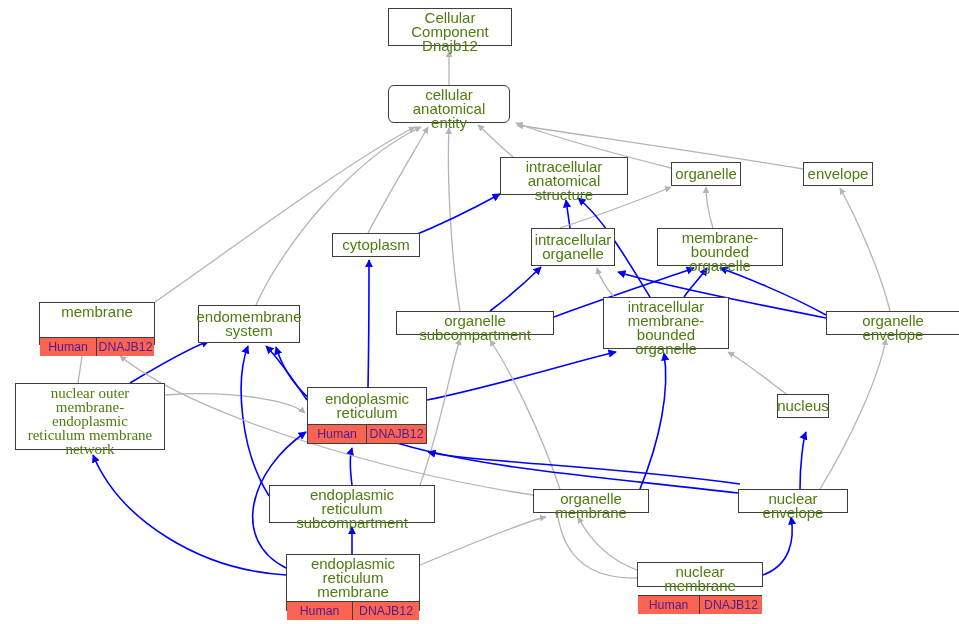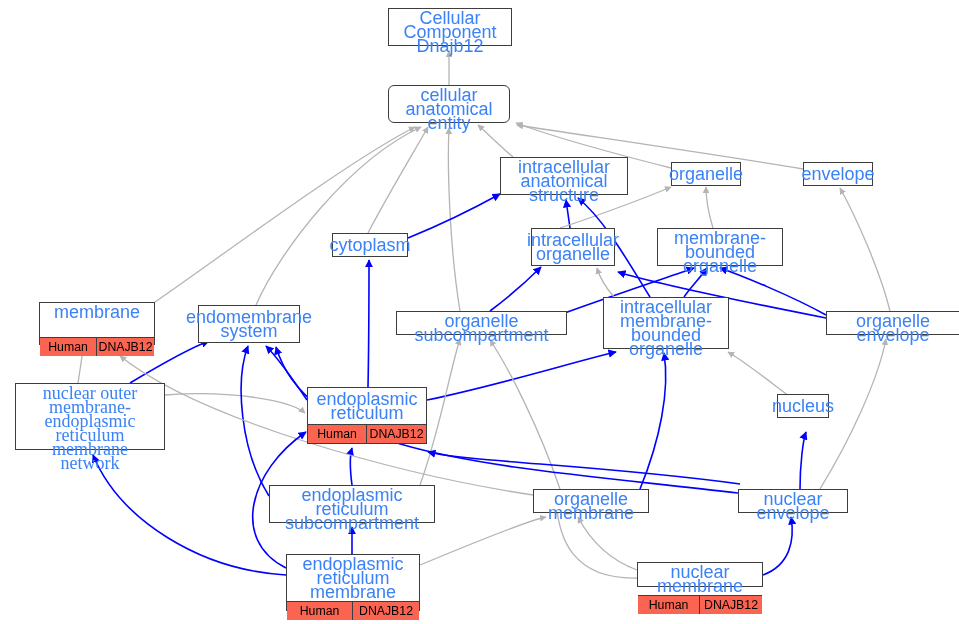--- a/index.html
+++ b/index.html
@@ -33,42 +33,42 @@
     display: flex;
     flex-direction: column;
   }
   .node-title {
     box-sizing: border-box;
     flex: 1 1 auto;
     display: flex;
     align-items: center;
     justify-content: center;
     text-align: center;
-    font-size: 18px;
+    font-size: 15px;
     line-height: 14px;
-    color: #3b82f6;
+    color: #4d7c0f;
     padding: 2px 4px;
     white-space: pre-line;
   }
   .anno-row {
     box-sizing: border-box;
     display: flex;
     border-top: 1.4px solid #3d3d3d;
     height: 19px;
     flex: 0 0 19px;
   }
   .anno-cell {
     box-sizing: border-box;
     flex: 1 1 50%;
     display: flex;
     align-items: center;
     justify-content: center;
     font-size: 12.3px;
     line-height: 14px;
-    color: #000000;
+    color: #4c1d95;
     white-space: nowrap;
   }
   .anno-cell.left {
     border-right: 1.4px solid #3d3d3d;
   }
 </style>
 </head>
 <body>
 
 <div id="canvas">
@@ -140,21 +140,21 @@
       <div class="node" style="left: 500px; top: 157px; width: 128px; height: 38px;">
         <div class="node-title">intracellular
 anatomical structure</div>
       </div>
       <div class="node" style="left: 671px; top: 162px; width: 70px; height: 24px;">
         <div class="node-title">organelle</div>
       </div>
       <div class="node" style="left: 803px; top: 162px; width: 70px; height: 24px;">
         <div class="node-title">envelope</div>
       </div>
-      <div class="node" style="left: 332px; top: 233px; width: 76px; height: 24px;">
+      <div class="node" style="left: 332px; top: 233px; width: 88px; height: 24px;">
         <div class="node-title">cytoplasm</div>
       </div>
       <div class="node" style="left: 531px; top: 228px; width: 84px; height: 38px;">
         <div class="node-title">intracellular
 organelle</div>
       </div>
       <div class="node" style="left: 657px; top: 228px; width: 126px; height: 38px;">
         <div class="node-title">membrane-bounded
 organelle</div>
       </div>
@@ -162,21 +162,21 @@
         <div class="node-title">membrane</div>
         <div class="anno-row" style="background: rgb(250, 100, 80);">
           <div class="anno-cell left" style="background: rgb(250, 100, 80);">Human</div>
           <div class="anno-cell" style="background: rgb(250, 100, 80);">DNAJB12</div>
         </div>
       </div>
       <div class="node" style="left: 198px; top: 305px; width: 102px; height: 38px;">
         <div class="node-title">endomembrane
 system</div>
       </div>
-      <div class="node" style="left: 396px; top: 311px; width: 171px; height: 24px;">
+      <div class="node" style="left: 396px; top: 311px; width: 158px; height: 24px;">
         <div class="node-title">organelle subcompartment</div>
       </div>
       <div class="node" style="left: 603px; top: 297px; width: 126px; height: 52px;">
         <div class="node-title">intracellular
 membrane-bounded
 organelle</div>
       </div>
       <div class="node" style="left: 826px; top: 311px; width: 134px; height: 24px;">
         <div class="node-title">organelle envelope</div>
       </div>

